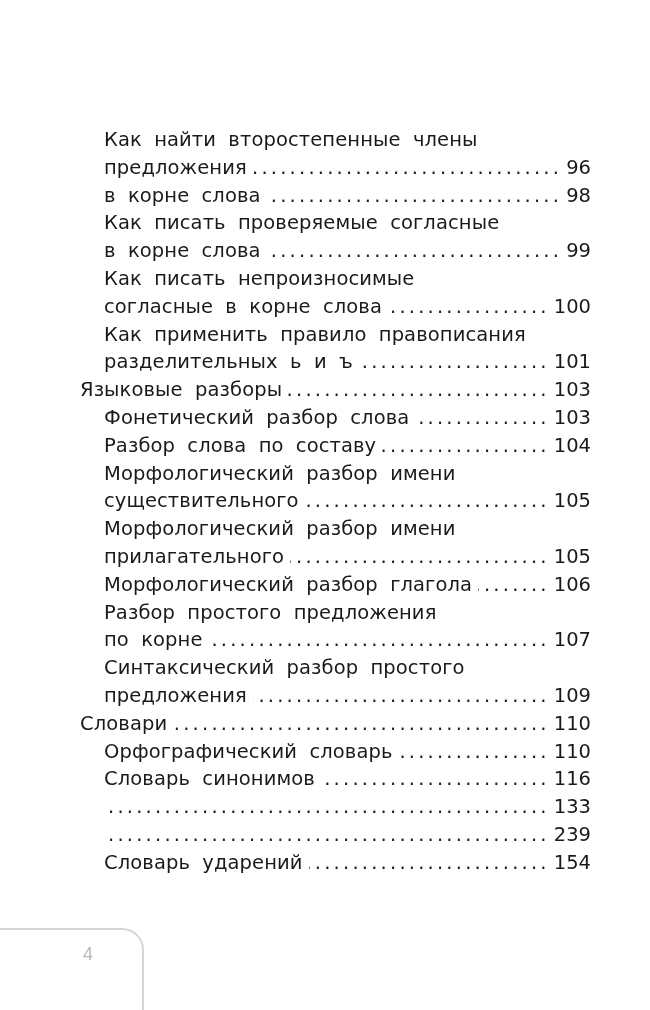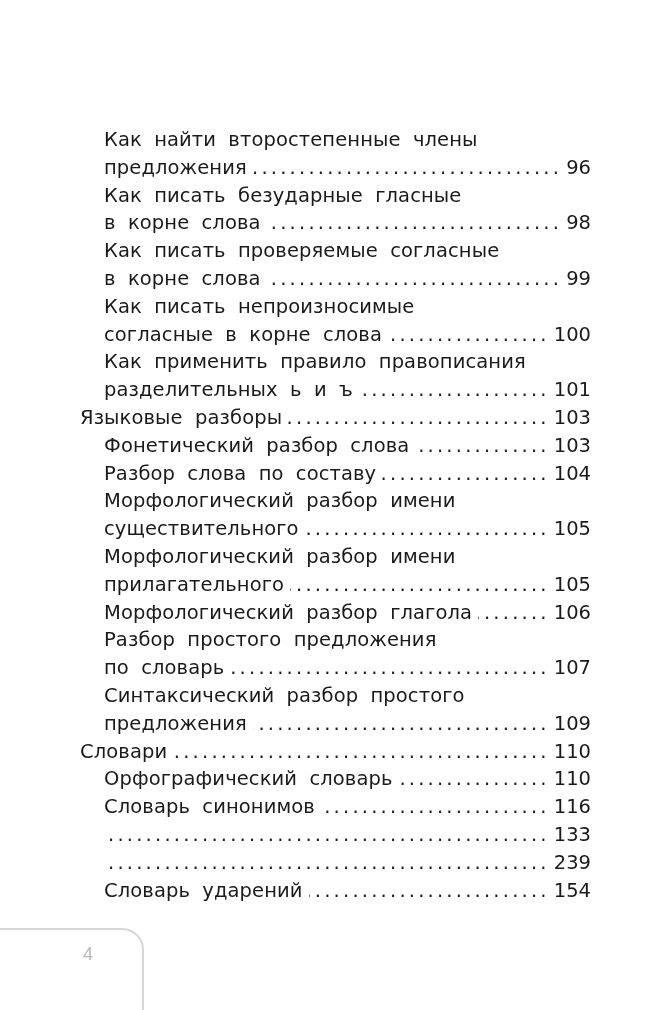--- a/index.html
+++ b/index.html
@@ -92,23 +92,20 @@
       </div>
     <div class="line">
         <span class="txt">предложения</span>
         <span class="dots"></span>
         <span class="page">96</span>
       </div>
   </div>
 
   <div class="entry level-2">
     <div class="line">
-        <span class="txt">Как писать безударные гласные</span>
-      </div>
-    <div class="line">
         <span class="txt">в корне слова</span>
         <span class="dots"></span>
         <span class="page">98</span>
       </div>
   </div>
 
   <div class="entry level-2">
     <div class="line">
         <span class="txt">Как писать проверяемые согласные</span>
       </div>
@@ -193,21 +190,21 @@
         <span class="dots"></span>
         <span class="page">106</span>
       </div>
   </div>
 
   <div class="entry level-2">
     <div class="line">
         <span class="txt">Разбор простого предложения</span>
       </div>
     <div class="line">
-        <span class="txt">по словарь</span>
+        <span class="txt">по корне</span>
         <span class="dots"></span>
         <span class="page">107</span>
       </div>
   </div>
 
   <div class="entry level-2">
     <div class="line">
         <span class="txt">Синтаксический разбор простого</span>
       </div>
     <div class="line">

